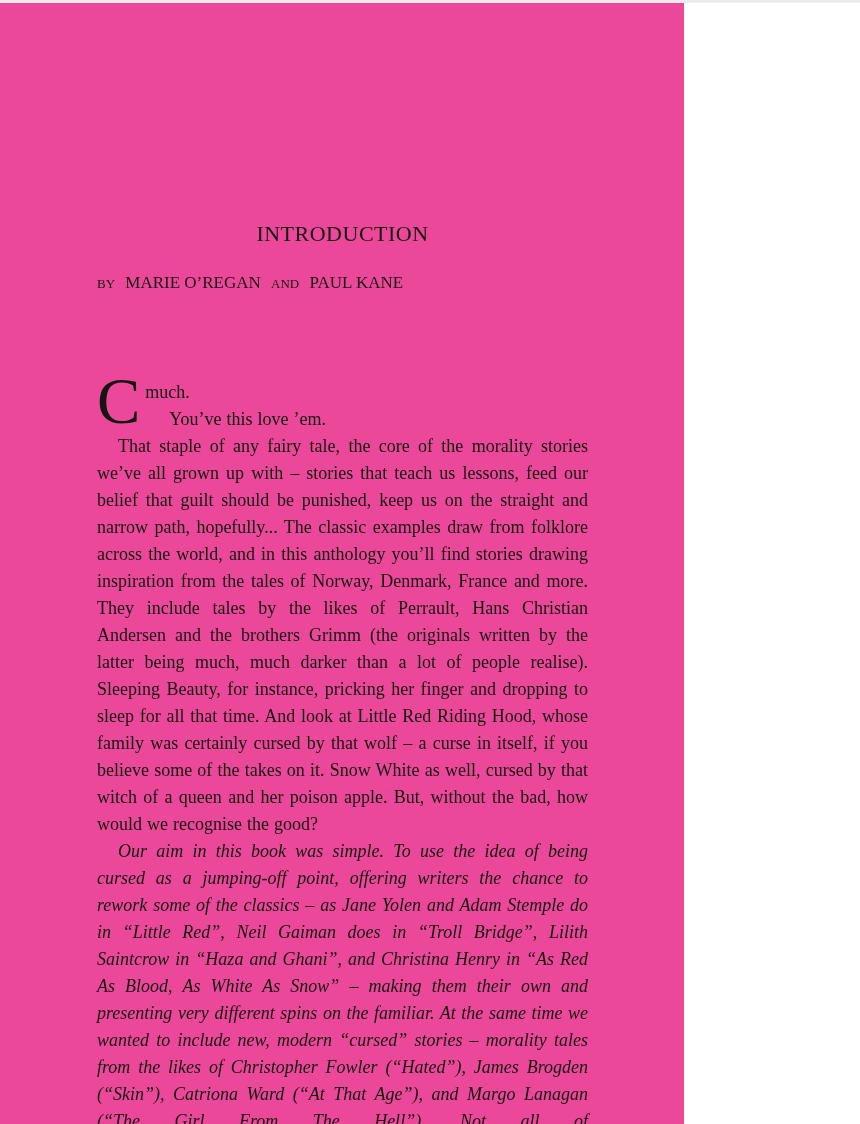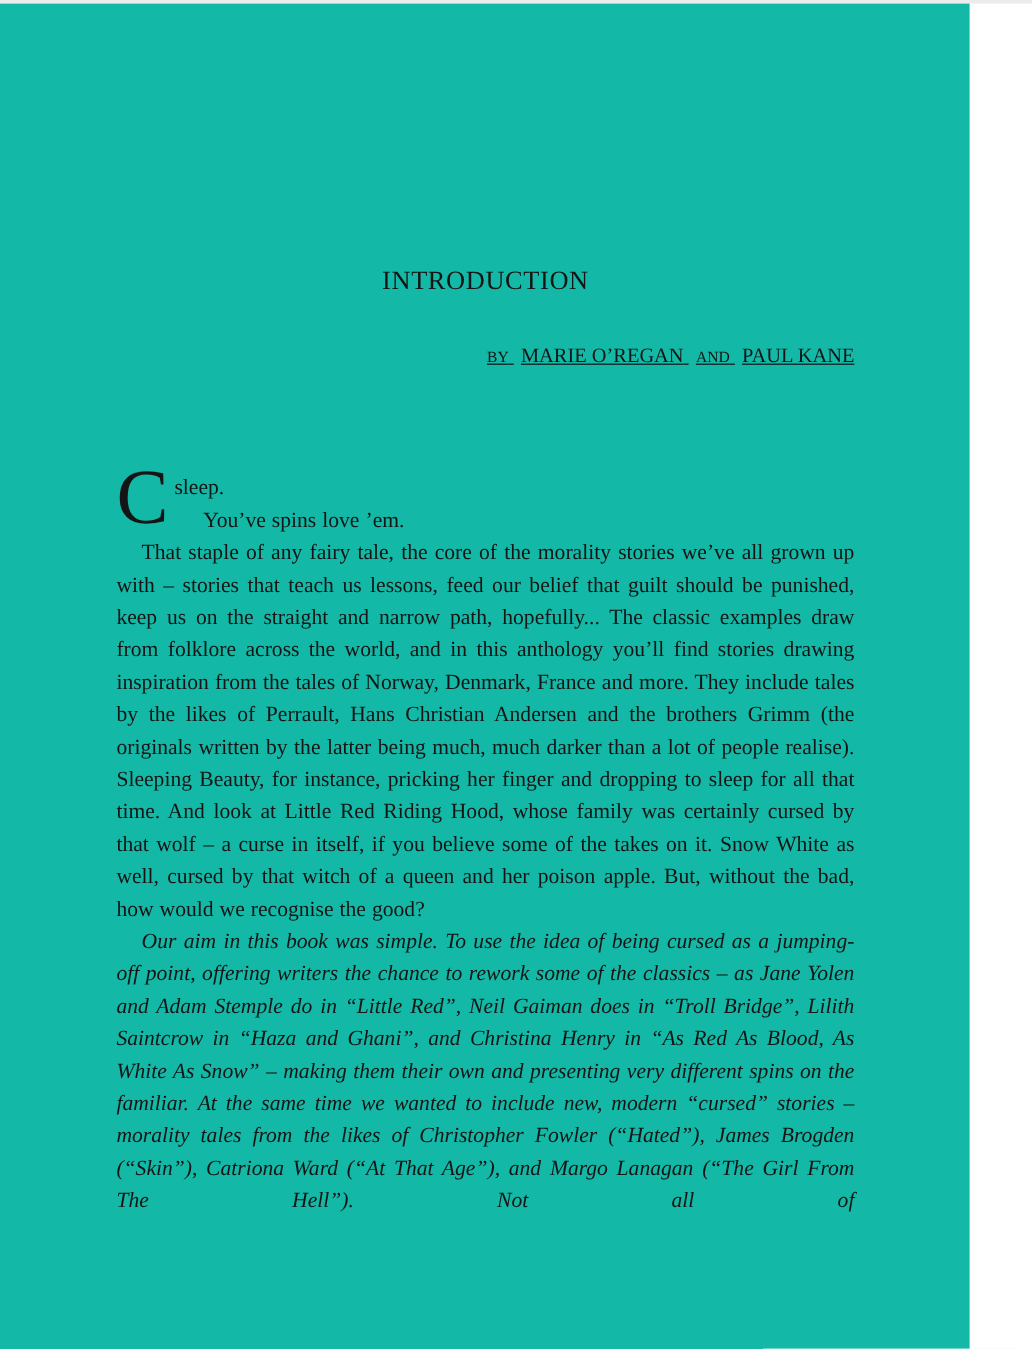--- a/index.html
+++ b/index.html
@@ -7,43 +7,42 @@
     width: 860px;
     background: #ffffff;
     font-family: "Liberation Serif", serif;
   }
   .top-strip {
     width: 860px;
     height: 3px;
     background: #ececec;
   }
   .page {
-    width: 808px;
+    width: 684px;
     height: 1121px;
-    background: #14b8a6;
+    background: #ec4899;
     padding: 218px 96px 0 97px;
     overflow: hidden;
     color: #151515;
   }
   .chapter-title {
     font-size: 22px;
     font-weight: normal;
     line-height: 26px;
     text-align: center;
     letter-spacing: 0.5px;
     color: #151515;
   }
   .byline {
-    margin-top: 39px;
-    text-align: right;
+    margin-top: 25px;
+    text-align: left;
     font-size: 17px;
     line-height: 22px;
     color: #151515;
     white-space: nowrap;
-    text-decoration: underline;
   }
   .byline .small-word {
     font-size: 13px;
   }
   .byline span + span { margin-left: 6px; }
   .chapter-body {
     margin-top: 84px;
     font-size: 18px;
     line-height: 27px;
     text-align: justify;
@@ -75,24 +74,24 @@
   <div class="byline">
     <span class="small-word">BY</span>
     <span>MARIE O’REGAN</span>
     <span class="small-word">AND</span>
     <span>PAUL KANE</span>
   </div>
 
   <div class="chapter-body">
 
     <p class="p-opening">
-      <span class="dropcap">C</span><span>sleep.</span>
+      <span class="dropcap">C</span><span>much.</span>
     </p>
 
-    <p class="p-tagline">You’ve spins love ’em.</p>
+    <p class="p-tagline">You’ve this love ’em.</p>
 
     <p class="p-indent">That staple of any fairy tale, the core of the morality stories we’ve all grown up with – stories that teach us lessons, feed our belief that guilt should be punished, keep us on the straight and narrow path, hopefully... The classic examples draw from folklore across the world, and in this anthology you’ll find stories drawing inspiration from the tales of Norway, Denmark, France and more. They include tales by the likes of Perrault, Hans Christian Andersen and the brothers Grimm (the originals written by the latter being much, much darker than a lot of people realise). Sleeping Beauty, for instance, pricking her finger and dropping to sleep for all that time. And look at Little Red Riding Hood, whose family was certainly cursed by that wolf – a curse in itself, if you believe some of the takes on it. Snow White as well, cursed by that witch of a queen and her poison apple. But, without the bad, how would we recognise the good?</p>
 
     <p class="p-indent p-last">Our aim in this book was simple. To use the idea of being cursed as a jumping-off point, offering writers the chance to rework some of the classics – as Jane Yolen and Adam Stemple do in “Little Red”, Neil Gaiman does in “Troll Bridge”, Lilith Saintcrow in “Haza and Ghani”, and Christina Henry in “As Red As Blood, As White As Snow” – making them their own and presenting very different spins on the familiar. At the same time we wanted to include new, modern “cursed” stories – morality tales from the likes of Christopher Fowler (“Hated”), James Brogden (“Skin”), Catriona Ward (“At That Age”), and Margo Lanagan (“The Girl From The Hell”). Not all of</p>
 
   </div>
 
 </div>
 
 </body></html>

